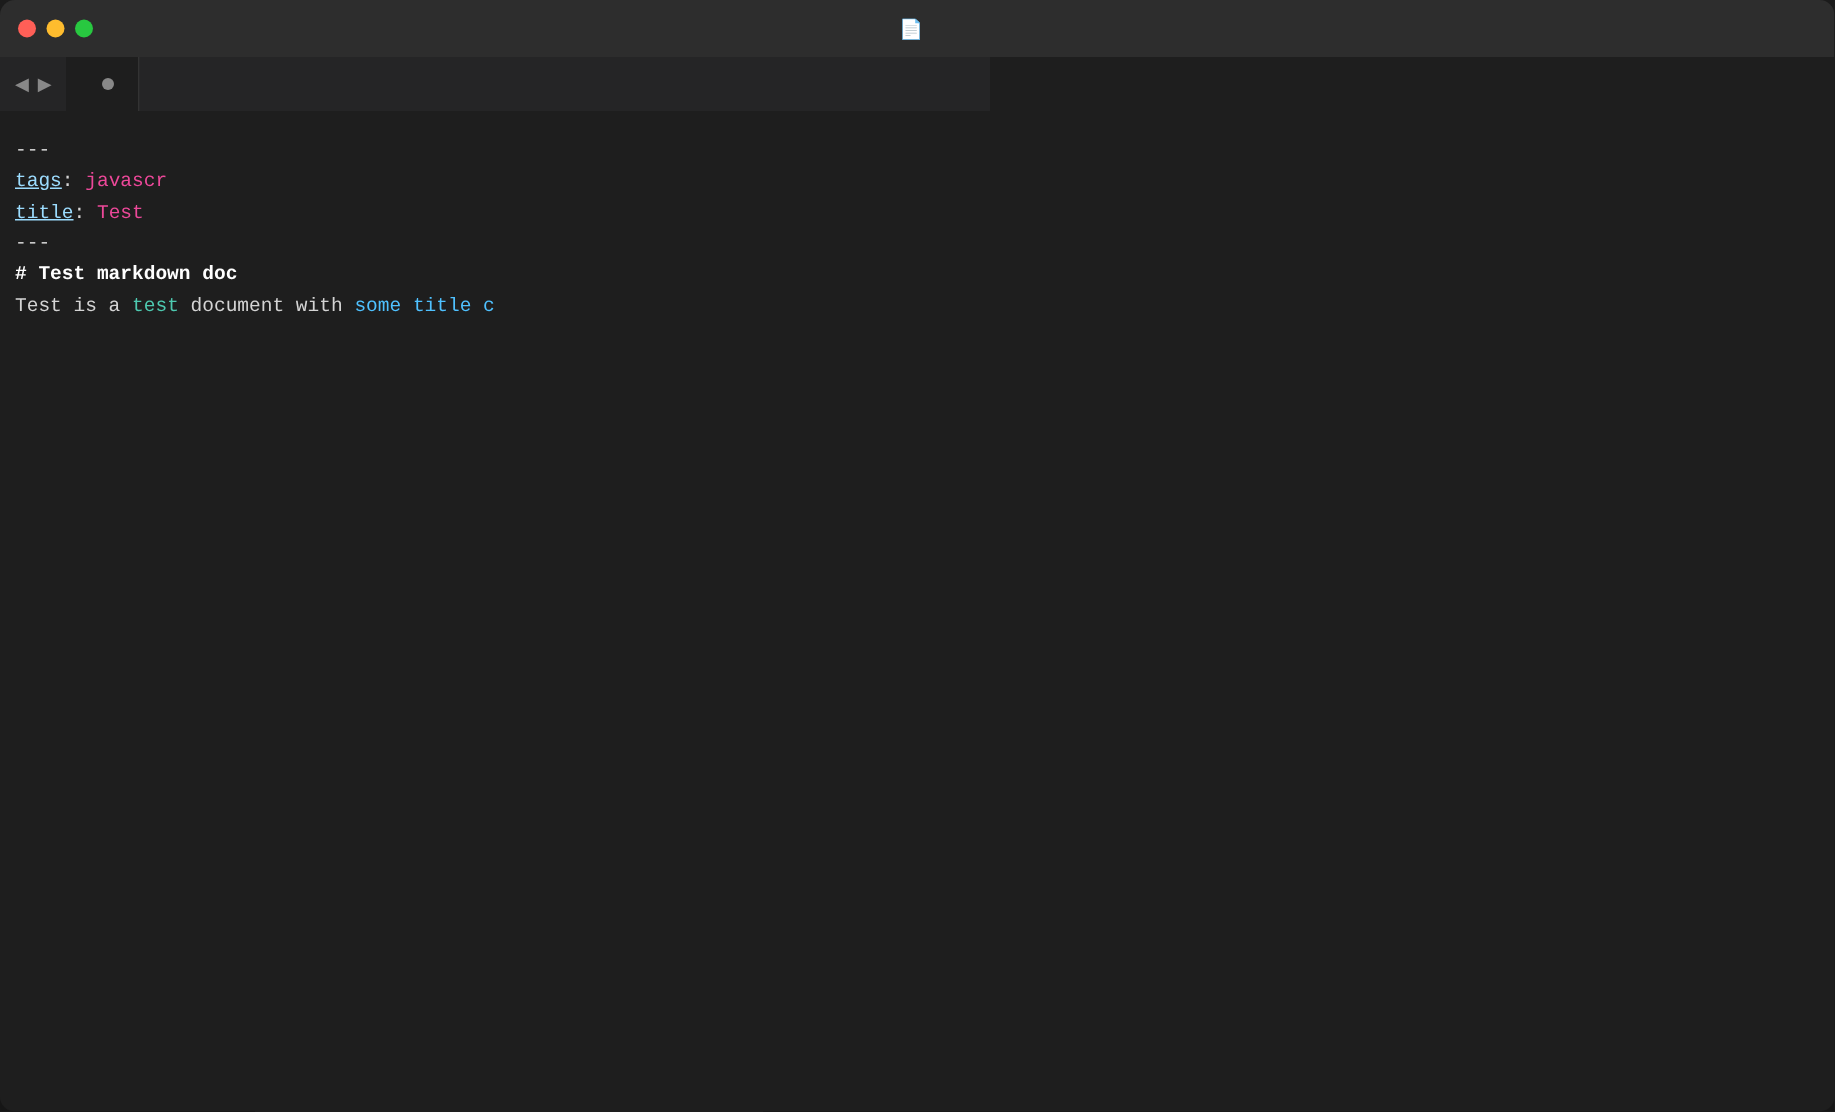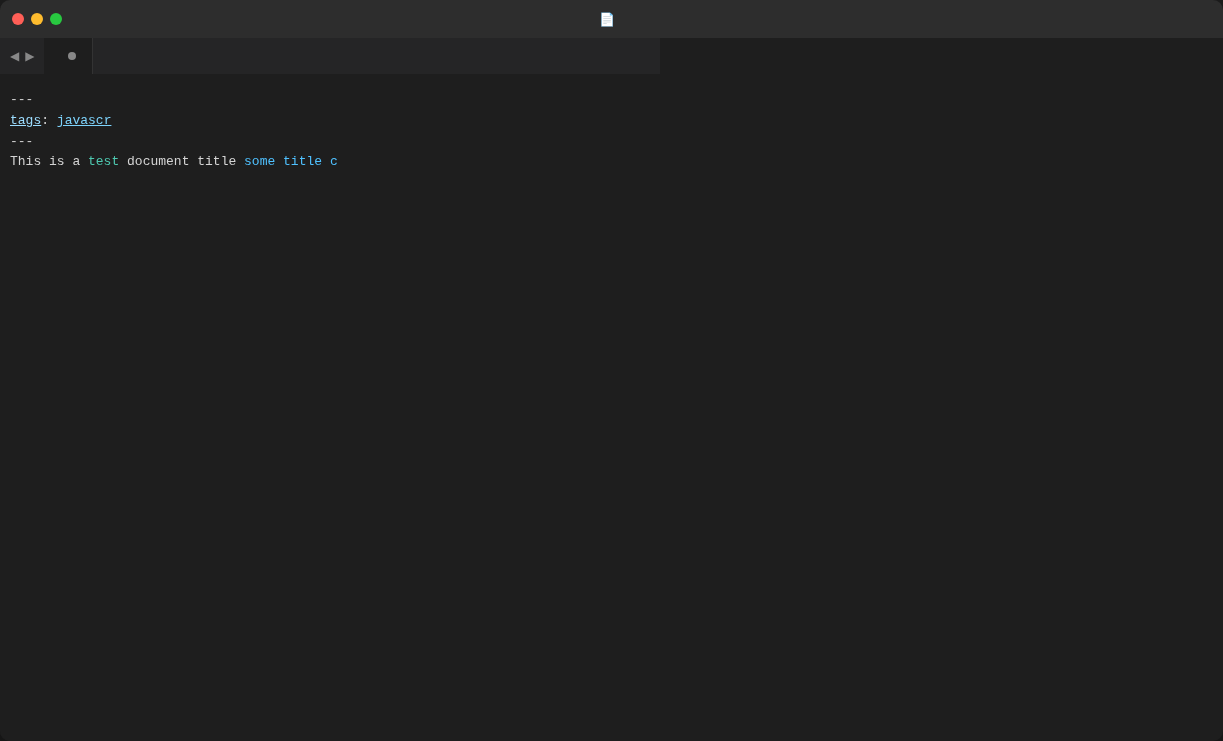--- a/index.html
+++ b/index.html
@@ -115,21 +115,21 @@
       overflow: hidden;
       font-family: 'Courier New', Courier, monospace;
       font-size: 13px;
       line-height: 1.6;
       color: #d4d4d4;
       position: relative;
     }
     .tag-color { color: #4ec9b0; }
     .red-color { color: #f44747; }
     .yaml-key { color: #9cdcfe; text-decoration: underline; }
-    .yaml-val { color: #7dd3fc; text-decoration: underline; }
+    .yaml-val { color: #ec4899; }
     .yaml-dash { color: #d4d4d4; }
 
     .editor-line {
       white-space: pre;
       line-height: 1.6;
     }
   </style>
 </head>
 <body>
 
@@ -158,21 +158,23 @@
         </div>
         <div class="editor-tab">
           <span></span>
           <div class="tab-dot"></div>
         </div>
       </div>
 
       <div class="editor-content">
         <div class="editor-line"><span class="yaml-dash">---</span></div>
         <div class="editor-line"><span class="yaml-key">tags</span><span>: </span><span class="yaml-val red-color">javascr</span></div>
+        <div class="editor-line"><span class="yaml-key">title</span><span>: </span><span class="yaml-val">Test </span></div>
         <div class="editor-line"><span class="yaml-dash">---</span></div>
         <div class="editor-line"></div>
+        <div class="editor-line"><span style="color:#fff;font-weight:bold"># Test markdown doc</span></div>
         <div class="editor-line"></div>
-        <div class="editor-line"><span>This is a </span><span class="tag-color">test</span><span> document title </span><span style="color:#4fc1ff">some title c</span></div>
+        <div class="editor-line"><span>Test is a </span><span class="tag-color">test</span><span> document with </span><span style="color:#4fc1ff">some title c</span></div>
         <div class="editor-line"></div>
         <div class="editor-line"><span style="color:#ce9178"></span></div>
         </div>
       </div>
     </div>
   </div>
 </body></html>

